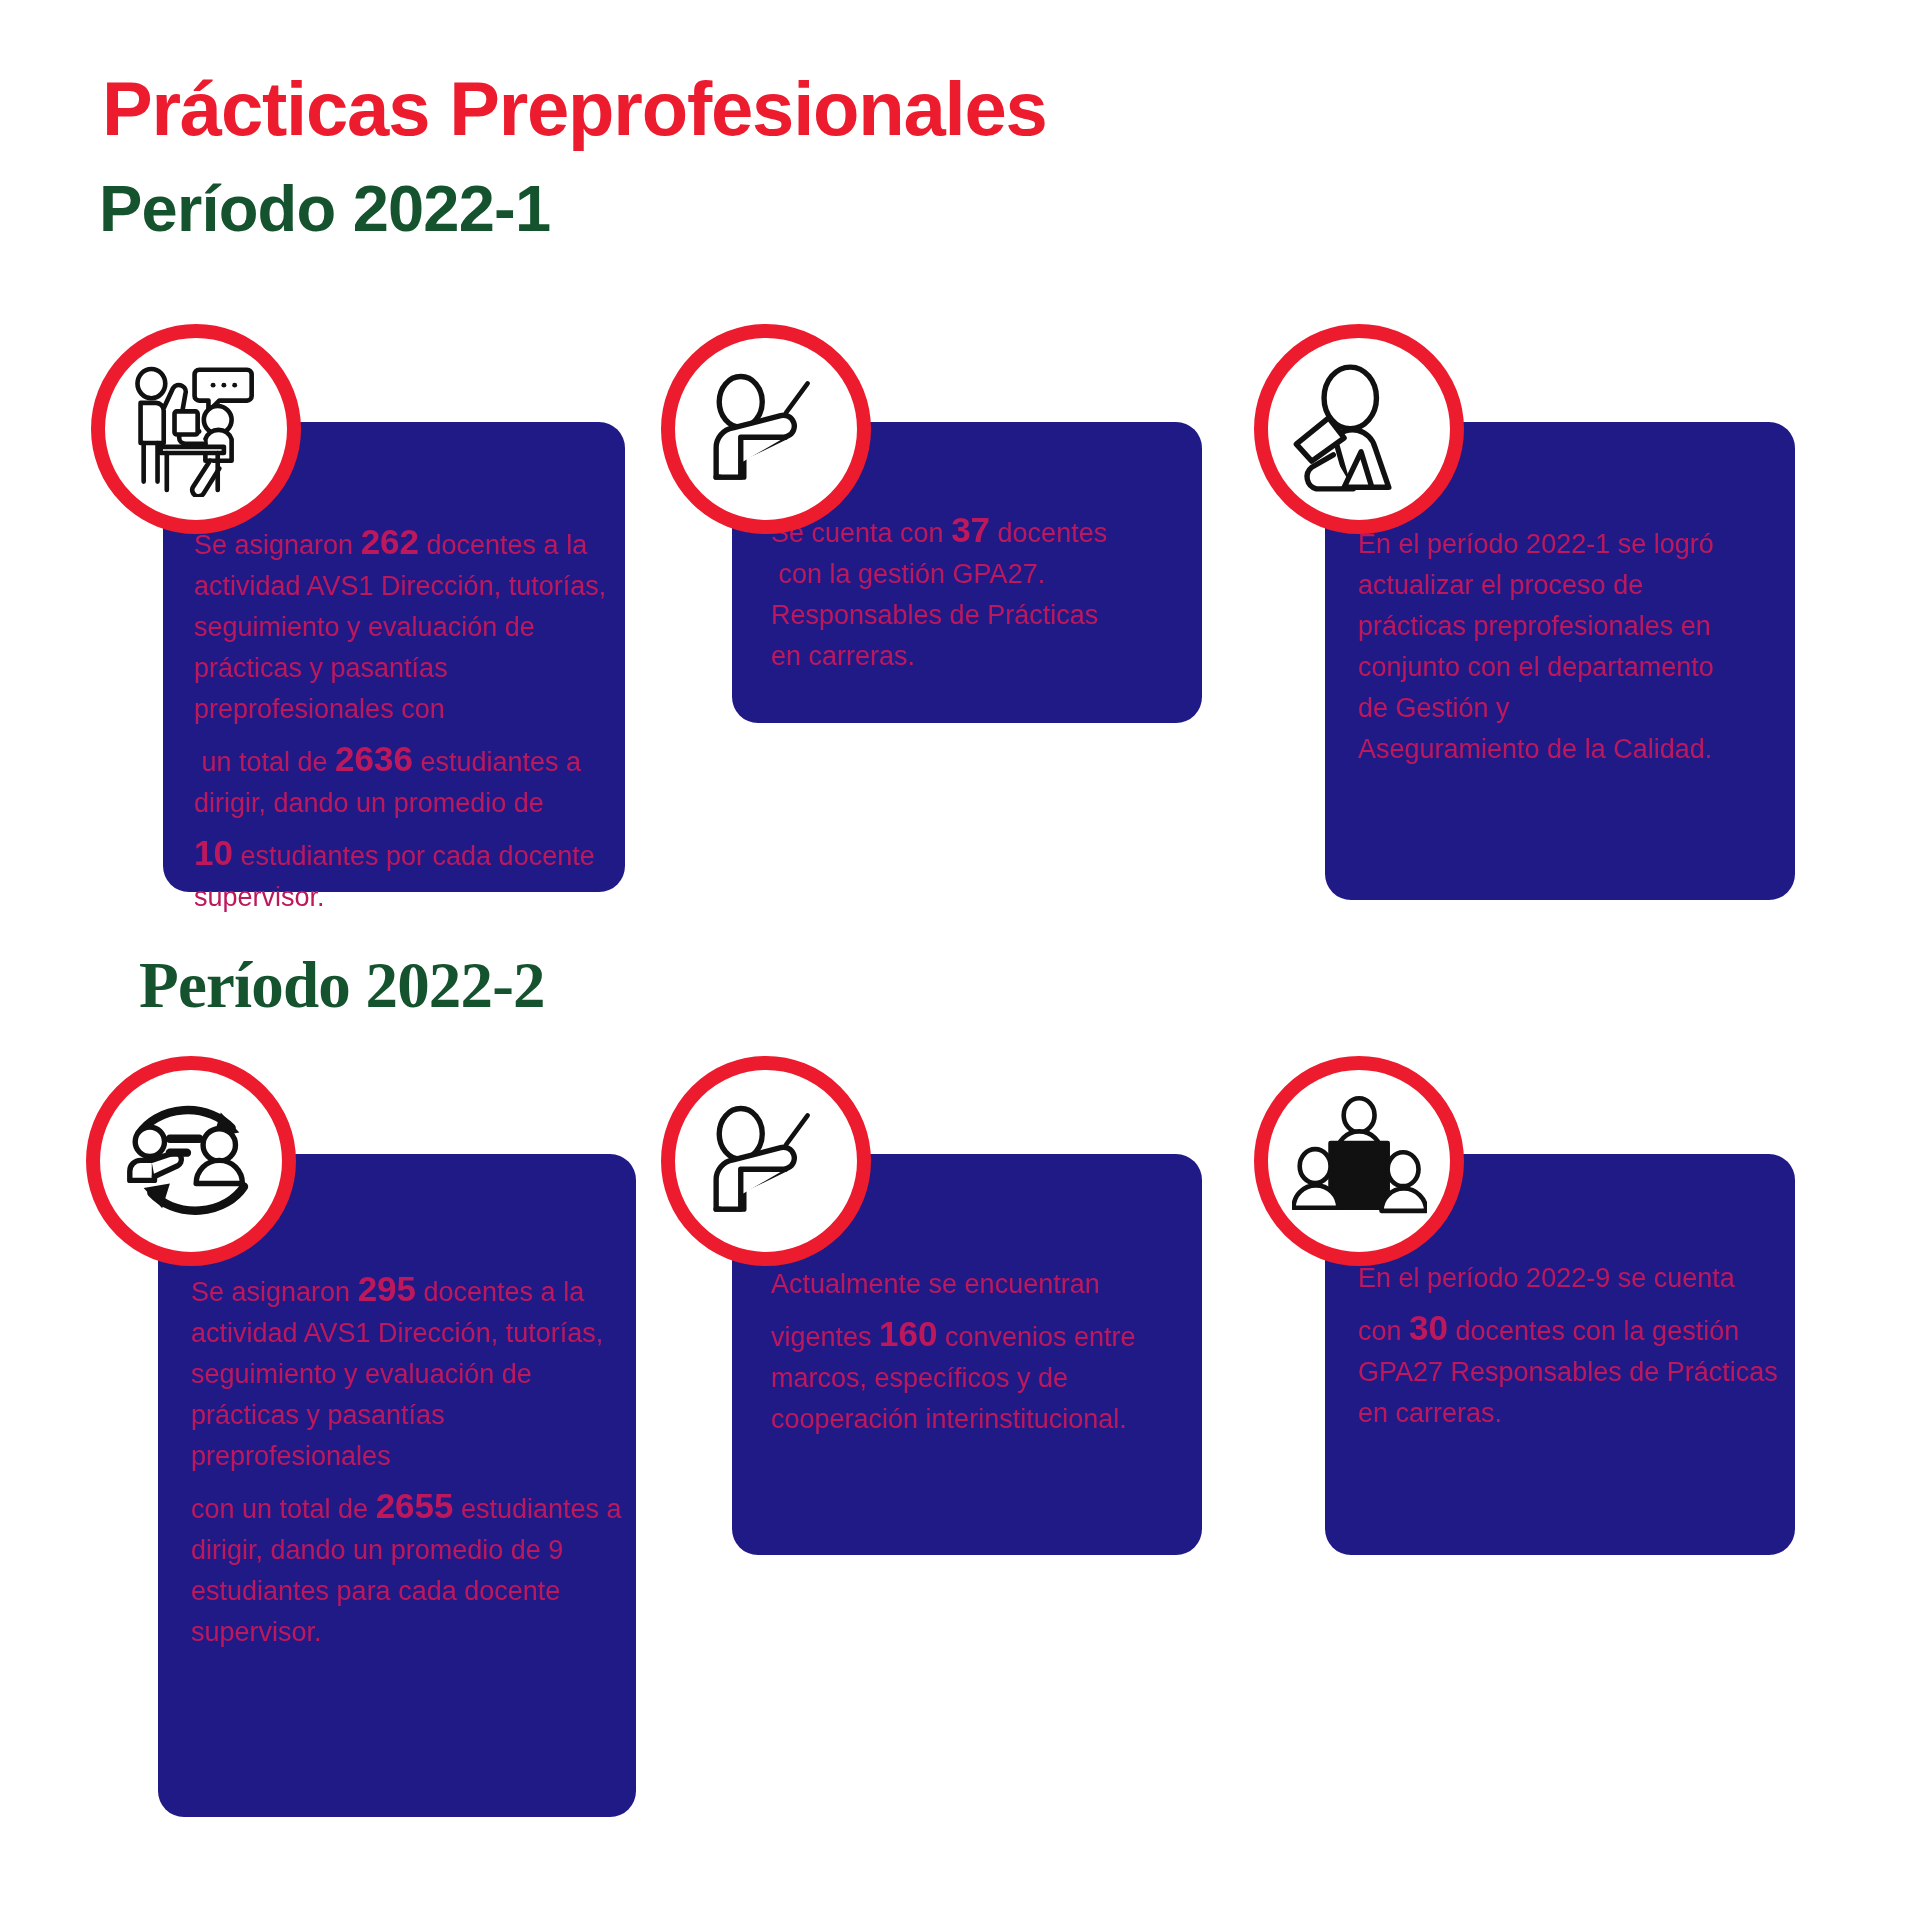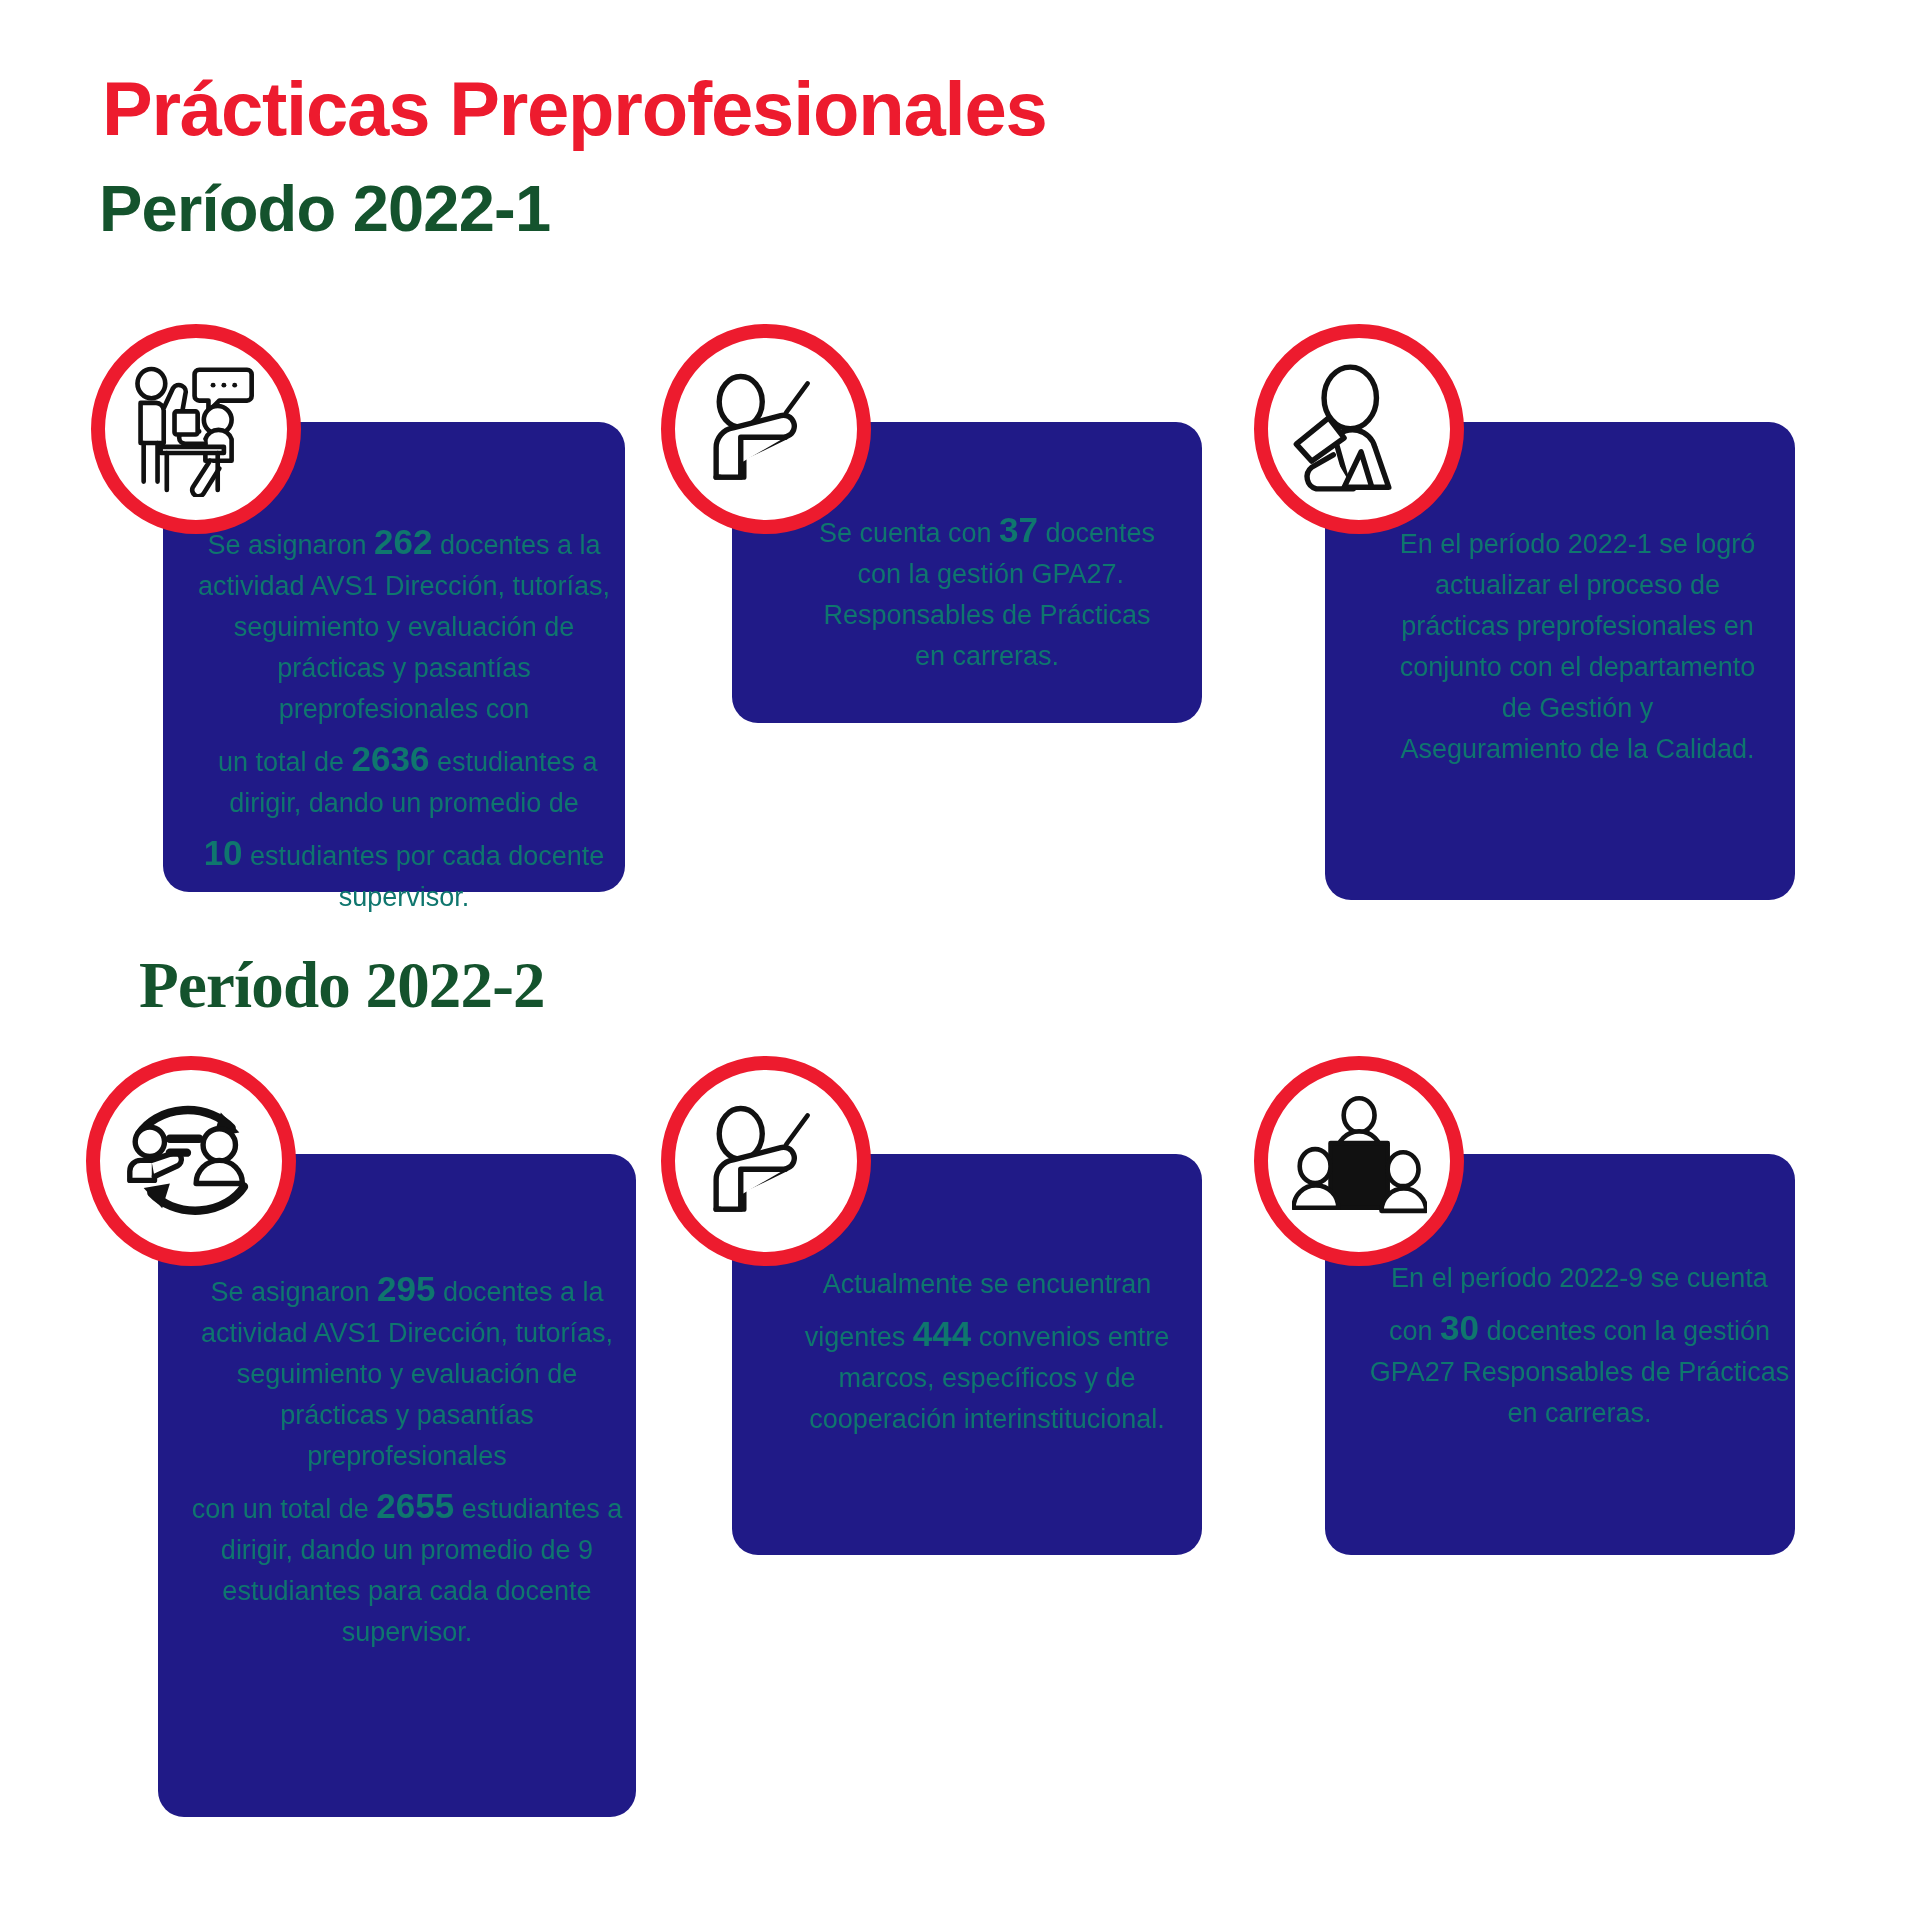--- a/index.html
+++ b/index.html
@@ -40,25 +40,24 @@
 
   .card {
     position: absolute;
     background: #201A87;
     border-radius: 26px;
     box-sizing: border-box;
   }
 
   .card-text {
     position: absolute;
-    color: #0f766e;
+    color: #be185d;
     font-size: 27px;
     line-height: 1.52;
     box-sizing: border-box;
-    text-align: center;
   }
   .card-text p { margin: 0 0 10.8px 0; }
   .card-text p:last-child { margin-bottom: 0; }
   .card-text b {
     font-weight: 700;
     font-size: 35px;
     line-height: 1;
   }
 
   
@@ -210,21 +209,21 @@
 
       <circle cx="126" cy="66" r="21" fill="#fff"></circle>
       <path d="M96 116 a30 30 0 0 1 60 0 z" fill="#fff"></path>
     </svg>
   </span>
 </div>
 
 <div class="card" id="card-5"></div>
 <div class="card-text" id="text-5">
   <p>Actualmente se encuentran</p>
-  <p>vigentes <b>444</b> convenios entre marcos, específicos y de cooperación interinstitucional.</p>
+  <p>vigentes <b>160</b> convenios entre marcos, específicos y de cooperación interinstitucional.</p>
 </div>
 <div class="icon-badge" id="badge-5">
   <span>
     <svg width="135" height="123" viewBox="0 0 175 160" fill="none" stroke="#111" stroke-width="7" stroke-linejoin="round" stroke-linecap="round">
       <ellipse cx="54" cy="44" rx="28" ry="33" fill="#fff"></ellipse>
       <path d="M22 142 v-38 a26 26 0 0 1 22 -26 l62 -16 a14 14 0 0 1 10 26 l-58 28 v26 z" fill="#fff"></path>
       <path d="M112 90 h-58 v52 h-32" fill="#fff"></path>
       <path d="M113 58 l28 -38" stroke-width="6"></path>
     </svg>
   </span>

